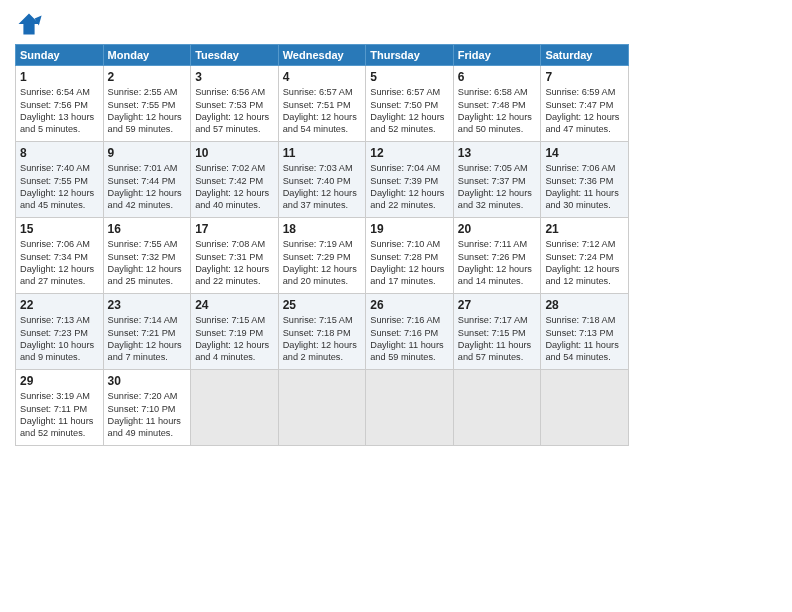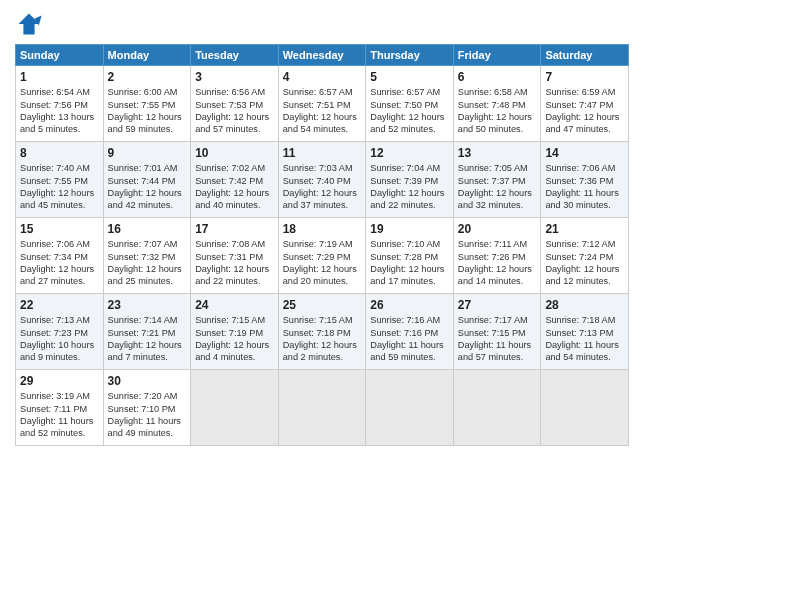--- a/index.html
+++ b/index.html
@@ -126,21 +126,21 @@
     <tbody id="calendar-body">
     <tr>
           <td>
             <span class="day-num">1</span>
             <div>Sunrise: 6:54 AM</div>
             <div>Sunset: 7:56 PM</div>
             <div>Daylight: 13 hours and 5 minutes.</div>
           </td>
           <td>
             <span class="day-num">2</span>
-            <div>Sunrise: 6:00 AM</div>
+            <div>Sunrise: 2:55 AM</div>
             <div>Sunset: 7:55 PM</div>
             <div>Daylight: 12 hours and 59 minutes.</div>
           </td>
           <td>
             <span class="day-num">3</span>
             <div>Sunrise: 6:56 AM</div>
             <div>Sunset: 7:53 PM</div>
             <div>Daylight: 12 hours and 57 minutes.</div>
           </td>
           <td>
@@ -214,21 +214,21 @@
         </tr>
         <tr>
           <td>
             <span class="day-num">15</span>
             <div>Sunrise: 7:06 AM</div>
             <div>Sunset: 7:34 PM</div>
             <div>Daylight: 12 hours and 27 minutes.</div>
           </td>
           <td>
             <span class="day-num">16</span>
-            <div>Sunrise: 7:07 AM</div>
+            <div>Sunrise: 7:55 AM</div>
             <div>Sunset: 7:32 PM</div>
             <div>Daylight: 12 hours and 25 minutes.</div>
           </td>
           <td>
             <span class="day-num">17</span>
             <div>Sunrise: 7:08 AM</div>
             <div>Sunset: 7:31 PM</div>
             <div>Daylight: 12 hours and 22 minutes.</div>
           </td>
           <td>

